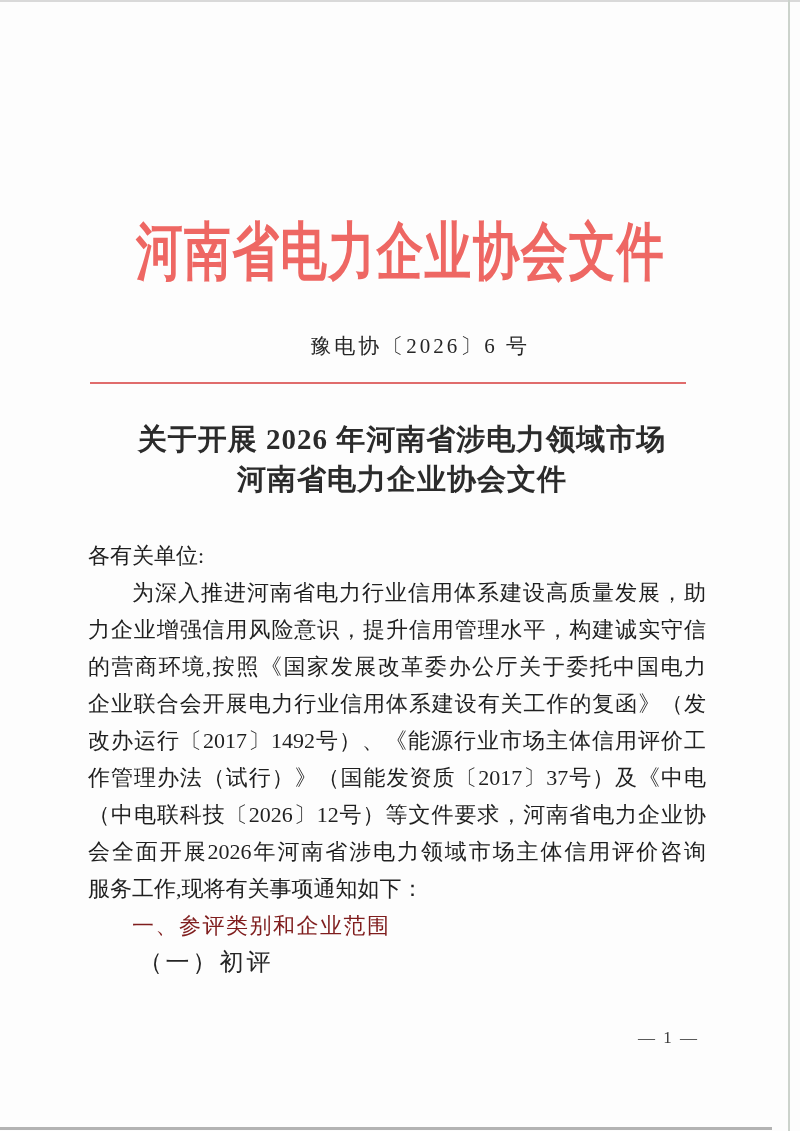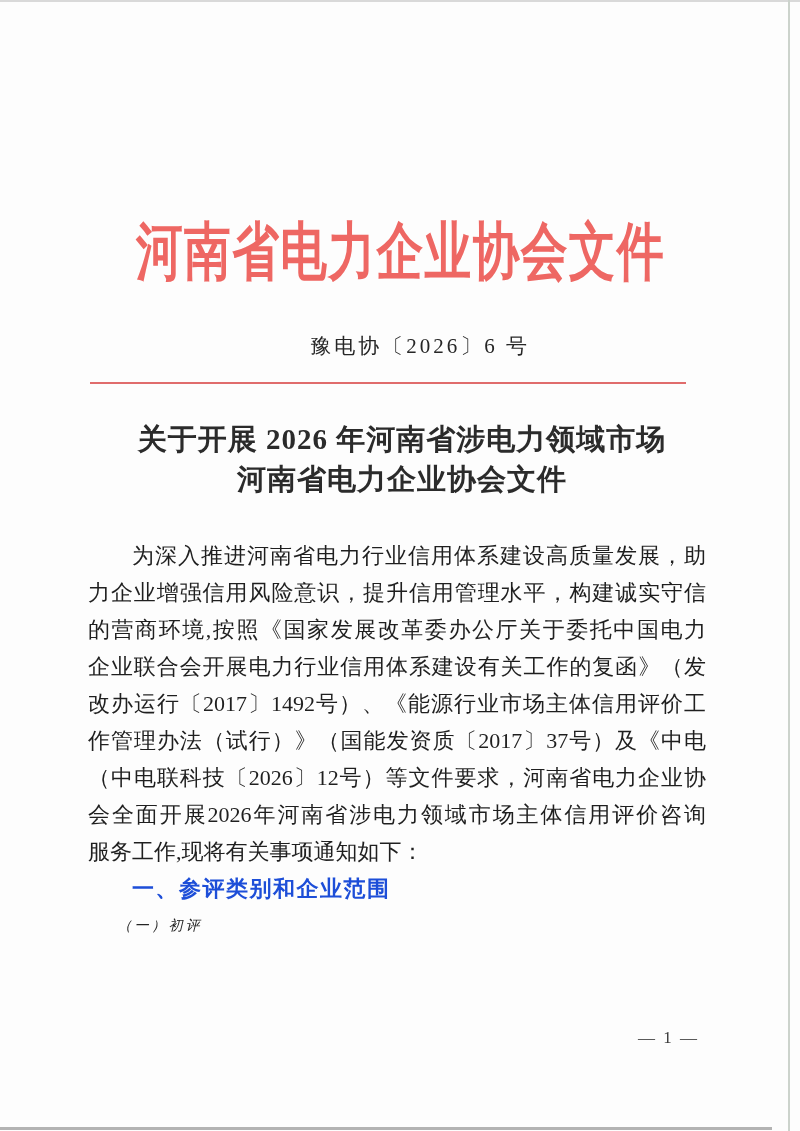--- a/index.html
+++ b/index.html
@@ -92,29 +92,28 @@
   }
   .pline.indent {
     text-indent: 2em;
   }
   .pline.no-stretch {
     text-align: left;
     text-align-last: left;
   }
   .section-heading {
     font-family: "Liberation Sans", sans-serif;
-    font-weight: bold;
+    font-weight: normal;
     font-size: 22px;
     letter-spacing: 1.5px;
     text-indent: 2em;
-    color: #1d4ed8;
+    color: #7f1d1d;
   }
   .subsection-heading {
-    font-style: italic;
-    font-size: 14px;
+    font-size: 24px;
     letter-spacing: 3px;
     text-indent: 2.1em;
     color: #242424;
   }
   .page-number {
     position: absolute; top: 1027px; left: 638px;
     font-size: 17px;
     line-height: 22px;
     letter-spacing: 2px;
     color: #3c3c3c;
@@ -137,20 +136,21 @@
   <div class="doc-number">豫电协〔2026〕6 号</div>
 
   <div class="red-divider"></div>
 
   <h1 class="doc-title">
     <div>关于开展 2026 年河南省涉电力领域市场</div>
     <div>河南省电力企业协会文件</div>
   </h1>
 
   <div class="body-block">
+    <div class="greeting">各有关单位:</div>
 
     <div class="pline indent">为深入推进河南省电力行业信用体系建设高质量发展，助</div>
     <div class="pline">力企业增强信用风险意识，提升信用管理水平，构建诚实守信</div>
     <div class="pline">的营商环境,按照《国家发展改革委办公厅关于委托中国电力</div>
     <div class="pline">企业联合会开展电力行业信用体系建设有关工作的复函》（发</div>
     <div class="pline">改办运行〔2017〕1492号）、《能源行业市场主体信用评价工</div>
     <div class="pline">作管理办法（试行）》（国能发资质〔2017〕37号）及《中电</div>
     <div class="pline">（中电联科技〔2026〕12号）等文件要求，河南省电力企业协</div>
     <div class="pline">会全面开展2026年河南省涉电力领域市场主体信用评价咨询</div>
     <div class="pline no-stretch">服务工作,现将有关事项通知如下：</div>

